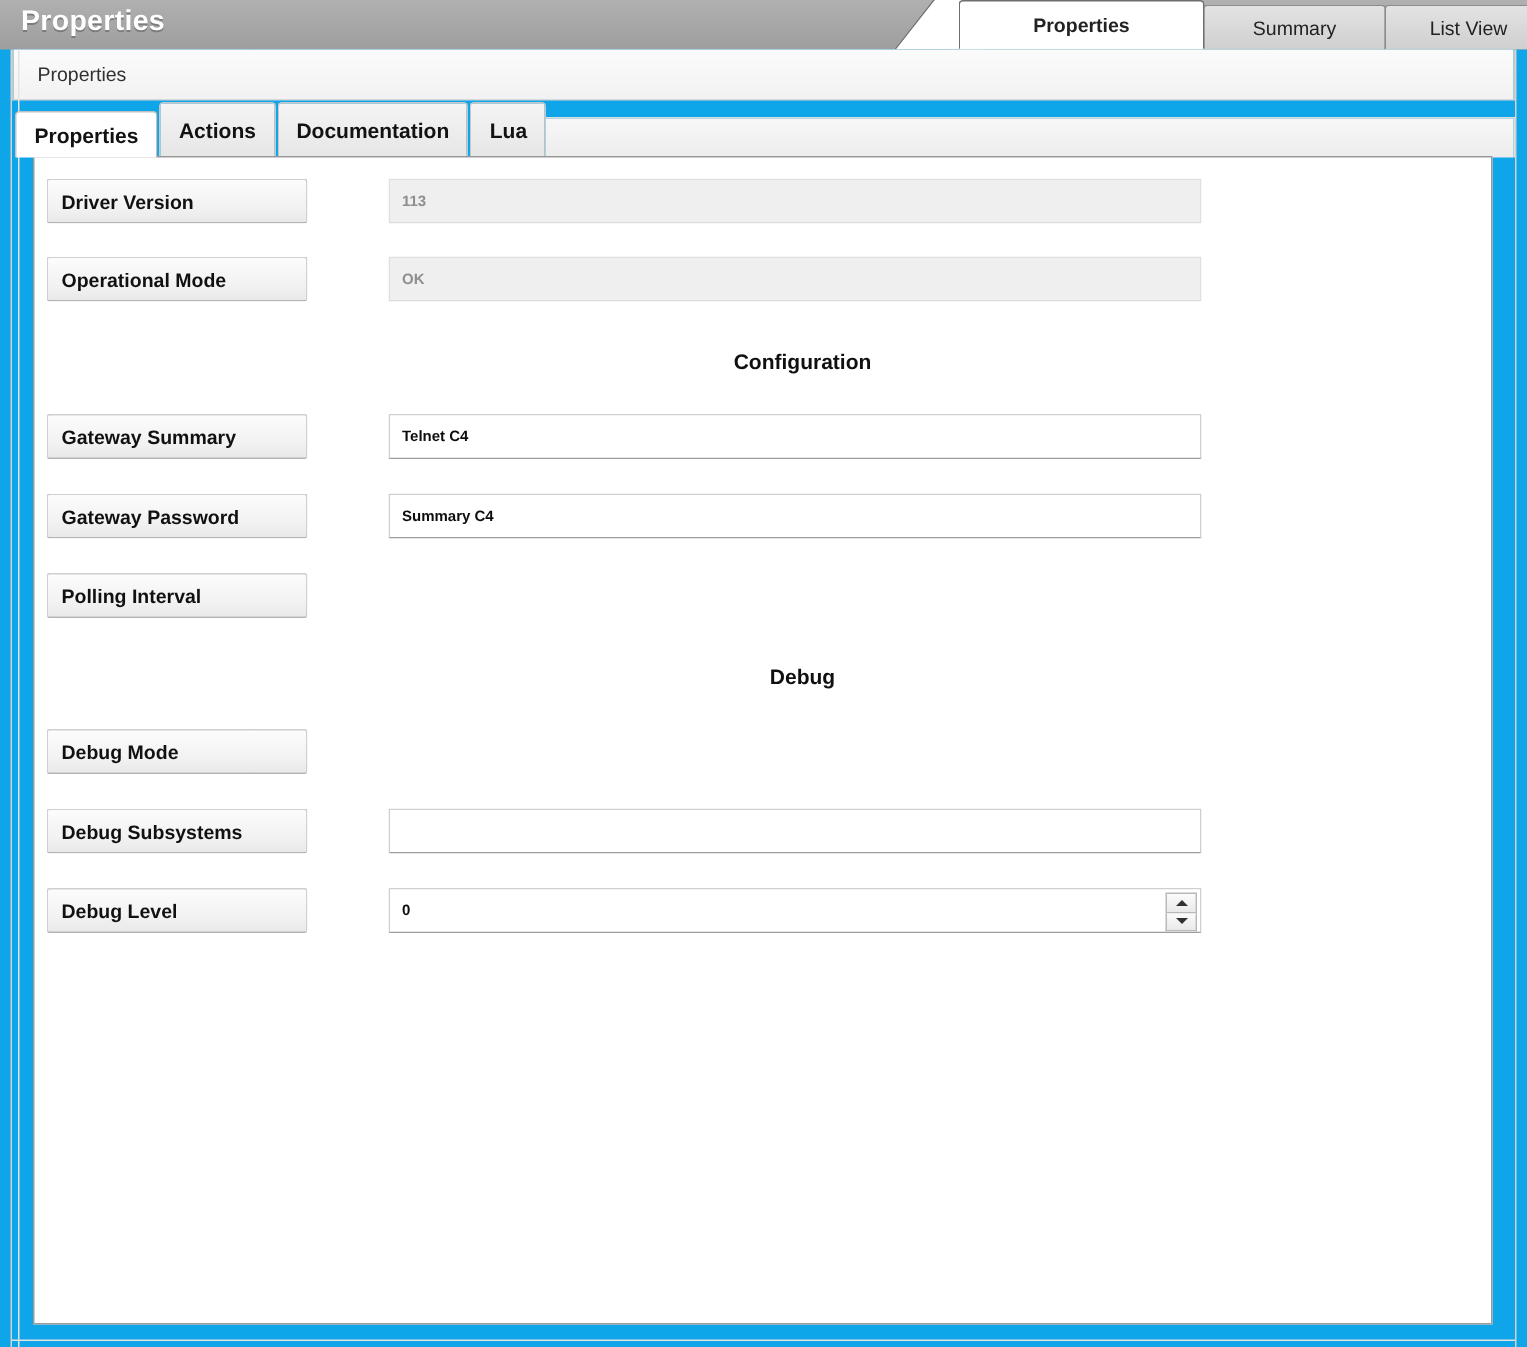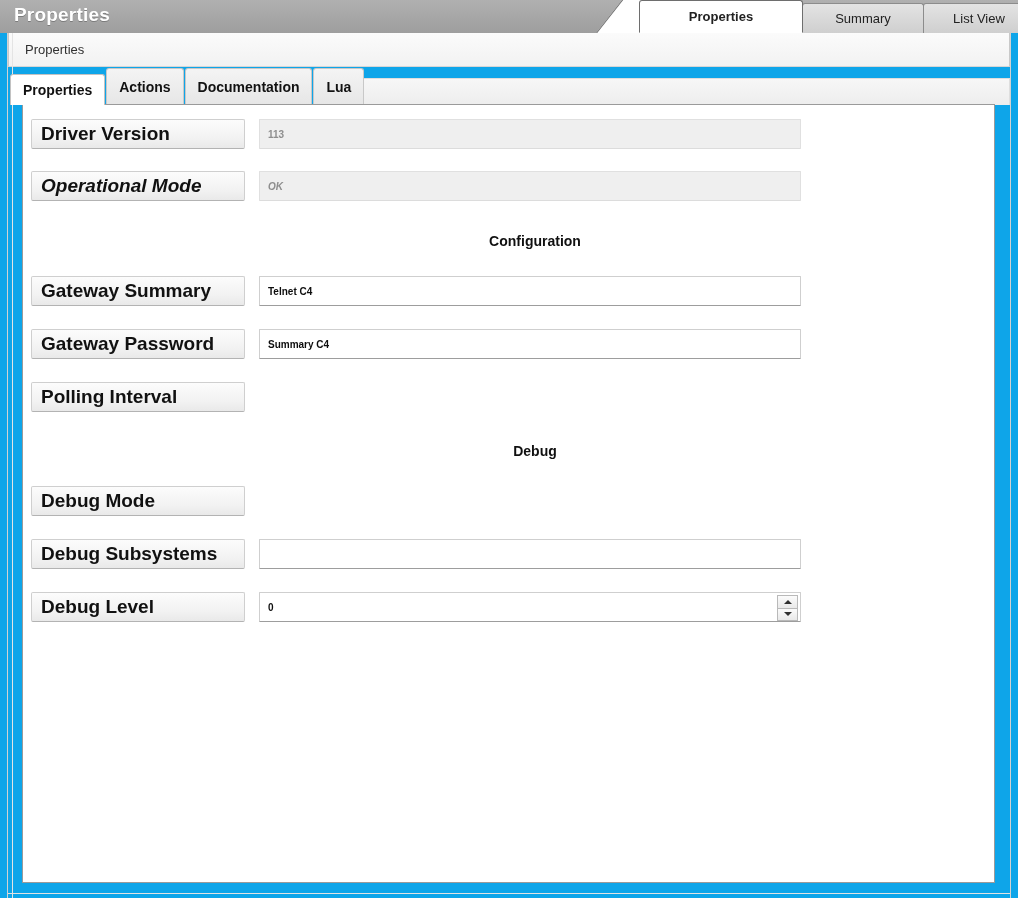--- a/index.html
+++ b/index.html
@@ -189,25 +189,25 @@
   
   .row {
     position: absolute;
     left: 0;
     width: 100%;
     height: 30px;
   }
   .lbl {
     position: absolute;
     left: 8px; top: 0;
-    width: 214px; height: 30px;
+    width: 174px; height: 30px;
     display: flex;
     align-items: center;
     padding-left: 9px;
-    font-size: 19px;
+    font-size: 13px;
     font-weight: bold;
     color: #111111;
     background: linear-gradient(to bottom, #fcfcfc 0%, #f2f2f2 65%, #e9e9e9 100%);
     border: 1px solid #cfcfcf;
     border-bottom-color: #b3b3b3;
     border-radius: 2px;
     white-space: nowrap;
     overflow: hidden;
   }
   .fld {
@@ -335,21 +335,21 @@
   <div class="rail-right"></div>
   <div class="rail-bottom"></div>
 
   <div class="panel">
 
     <div class="row" style="top:14px;">
       <div class="lbl">Driver Version</div>
       <div class="fld readonly">113</div>
     </div>
 
-    <div class="row" style="top:66px;font-style:italic;">
+    <div class="row" style="top:66px;">
       <div class="lbl">Operational Mode</div>
       <div class="fld readonly">OK</div>
     </div>
 
     <div class="section-hdr" style="top:128px;">Configuration</div>
 
     <div class="row" style="top:171px;">
       <div class="lbl">Gateway Summary</div>
       <div class="fld">Telnet C4</div>
     </div>

